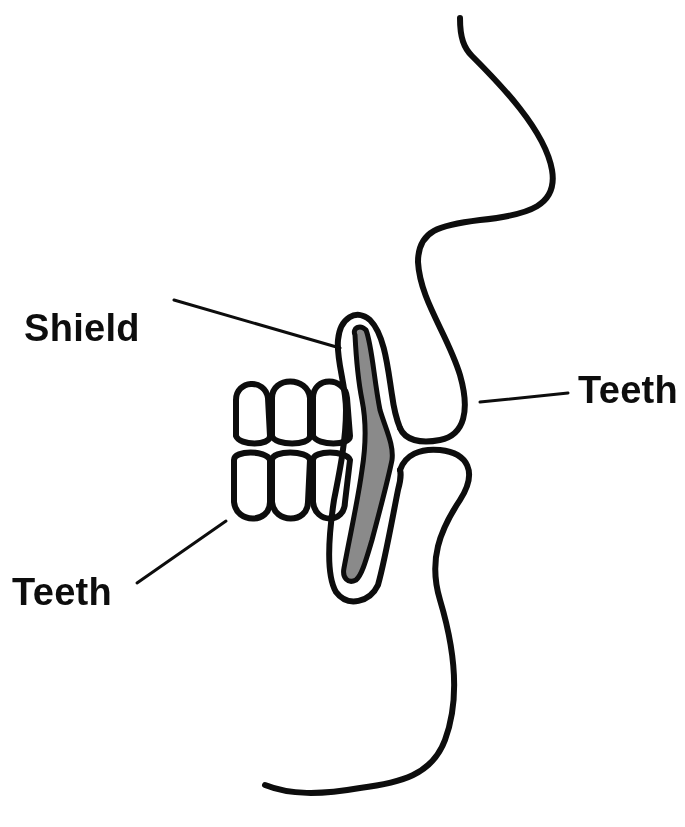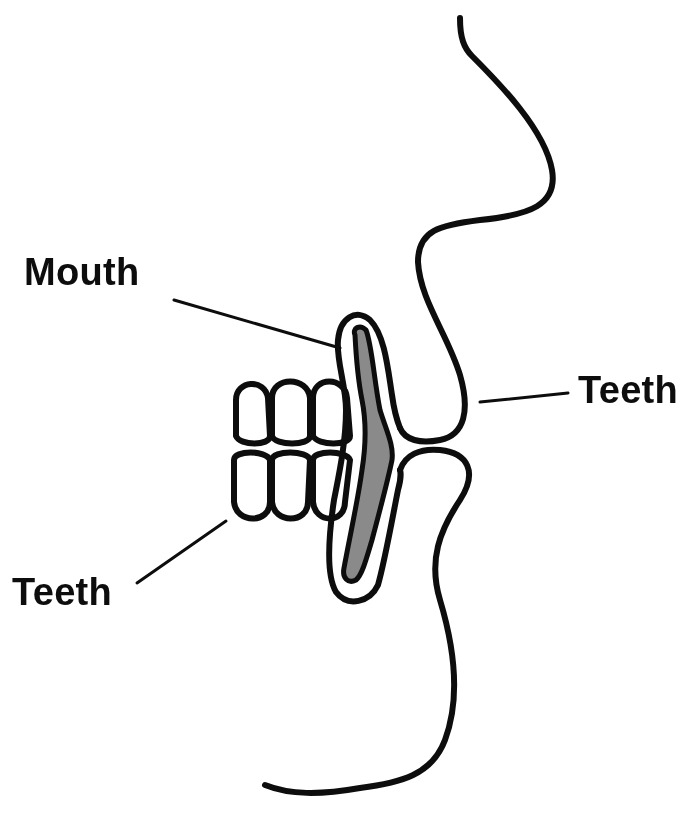--- a/index.html
+++ b/index.html
@@ -68,16 +68,16 @@
          C348,584 342,578 344,568
          C350,535 358,500 362,470
          C366,445 366,420 362,400
          C358,380 356,355 355,335 Z" stroke="#0d0d0d" fill="#8a8a8a" style="fill: rgb(138, 138, 138);"></path>
 
     <line x1="174" y1="300" x2="340" y2="348" stroke-width="3" stroke="#0d0d0d"></line>
     <line x1="480" y1="402" x2="568" y2="393" stroke-width="3" stroke="#0d0d0d"></line>
     <line x1="137" y1="583" x2="226" y2="521" stroke-width="3" stroke="#0d0d0d"></line>
   </svg>
 
-  <div class="lbl" style="left: 24px; top: 250px; color: rgb(13, 13, 13);">Mouth</div>
+  <div class="lbl" style="left: 24px; top: 306px; color: rgb(13, 13, 13);">Shield</div>
   <div class="lbl" style="left: 578px; top: 368px; color: rgb(13, 13, 13);">Teeth</div>
   <div class="lbl" style="left: 12px; top: 570px; color: rgb(13, 13, 13);">Teeth</div>
 </div>
 
 </body></html>

